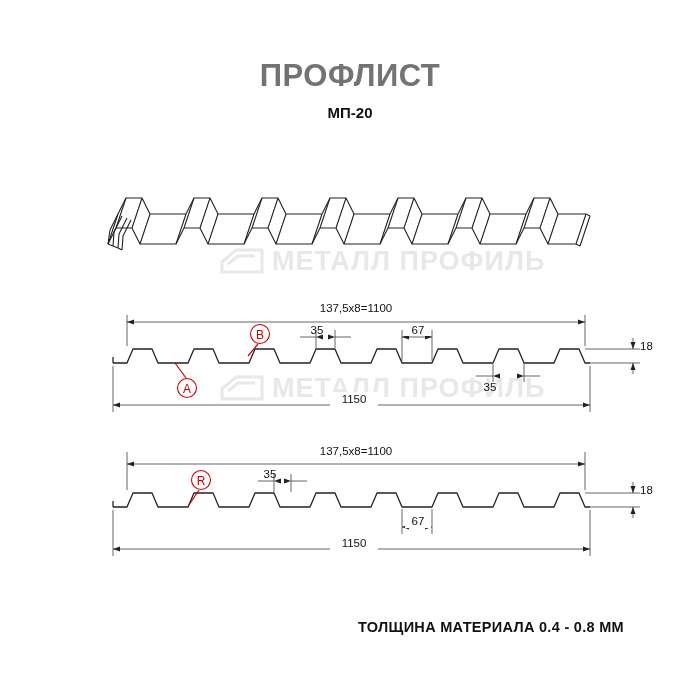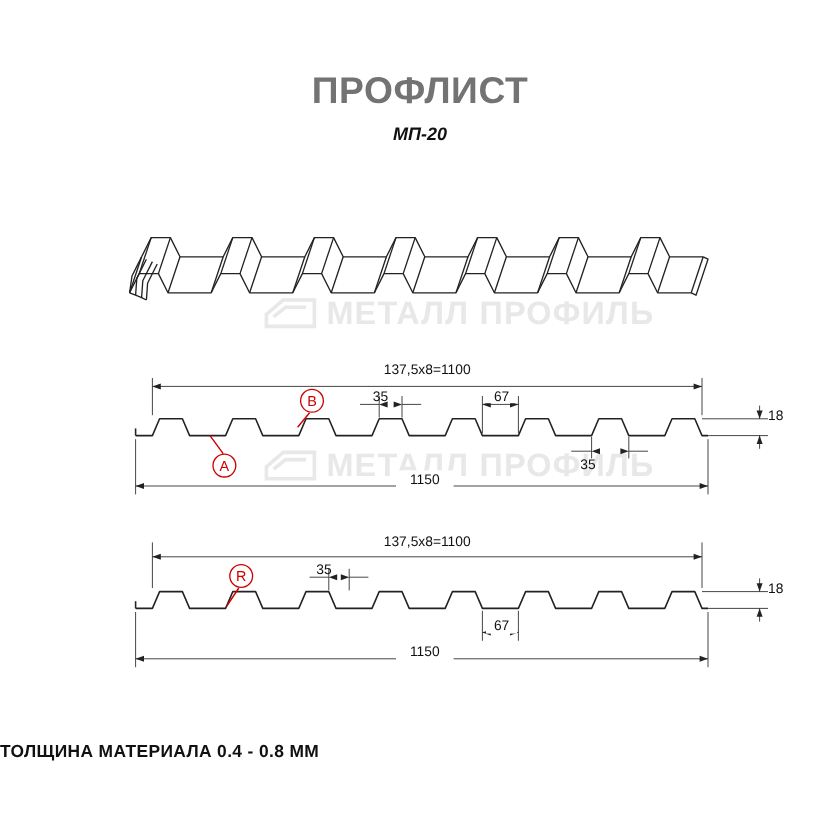--- a/index.html
+++ b/index.html
@@ -33,28 +33,27 @@
   }
   .subtitle {
     position: absolute;
     top: 104px;
     left: 0;
     width: 700px;
     text-align: center;
     font-size: 15px;
     font-weight: bold;
     color: #111111;
-    font-style: italic;
   }
   .footer-note {
     position: absolute;
     top: 619px;
     left: 0;
     width: 624px;
-    text-align: left;
+    text-align: right;
     font-size: 14.5px;
     font-weight: bold;
     letter-spacing: 0.3px;
     color: #111111;
   }
   svg.drawing {
     position: absolute;
     top: 0;
     left: 0;
   }

